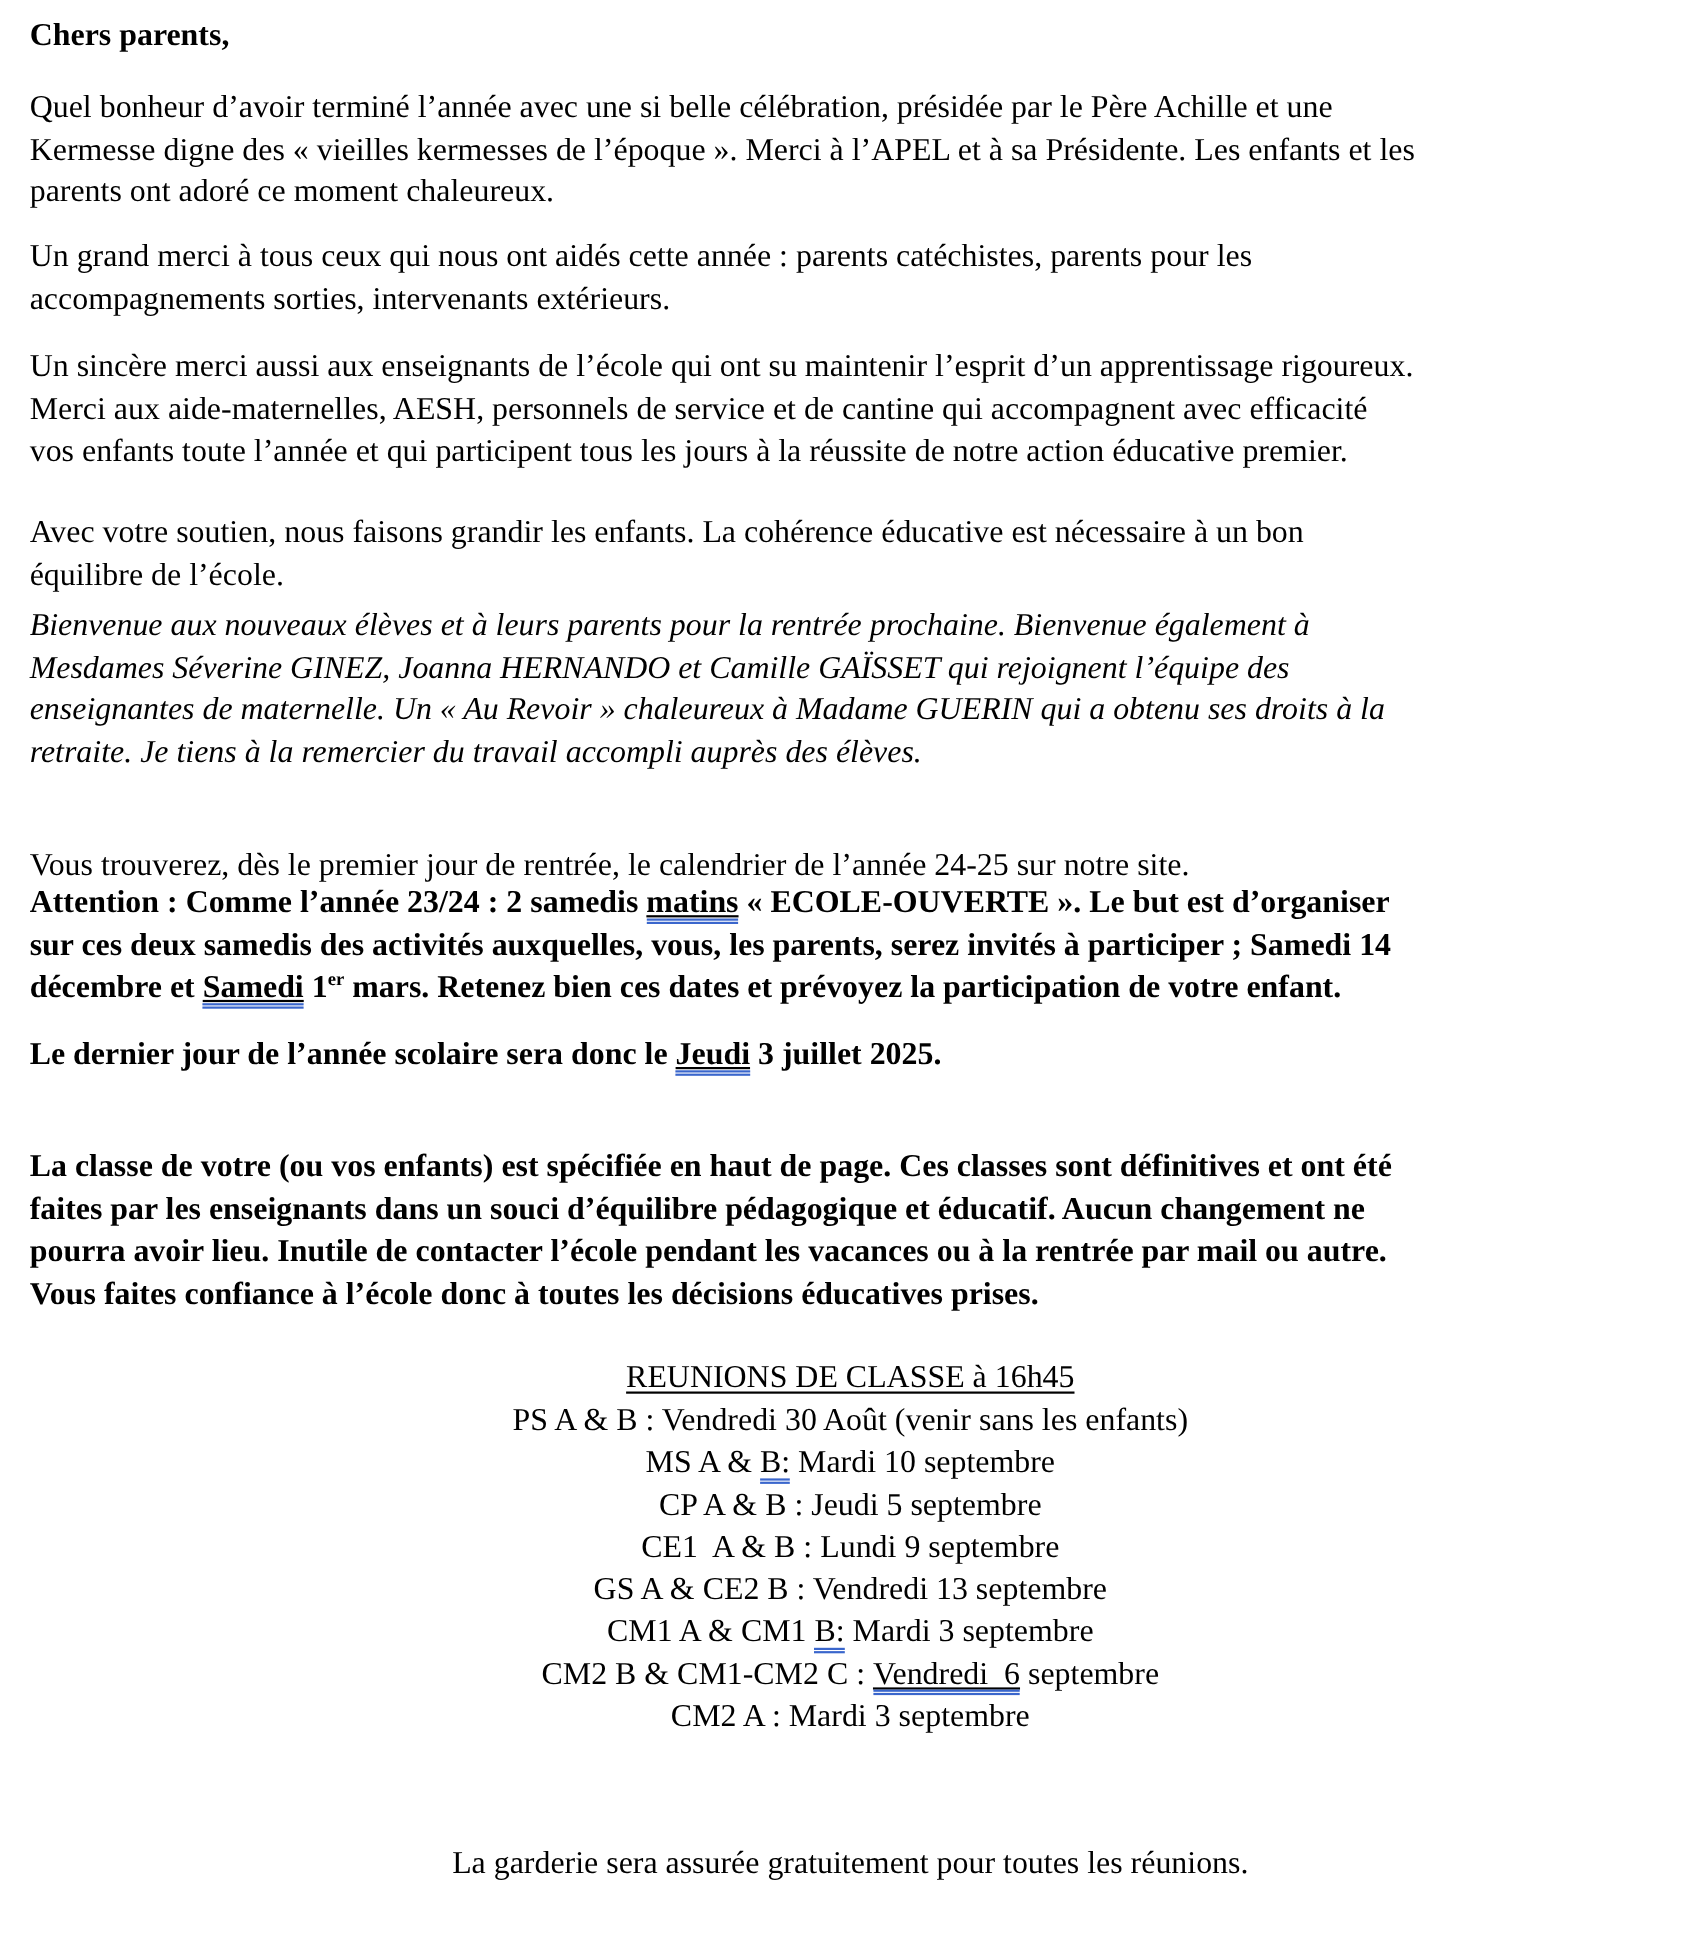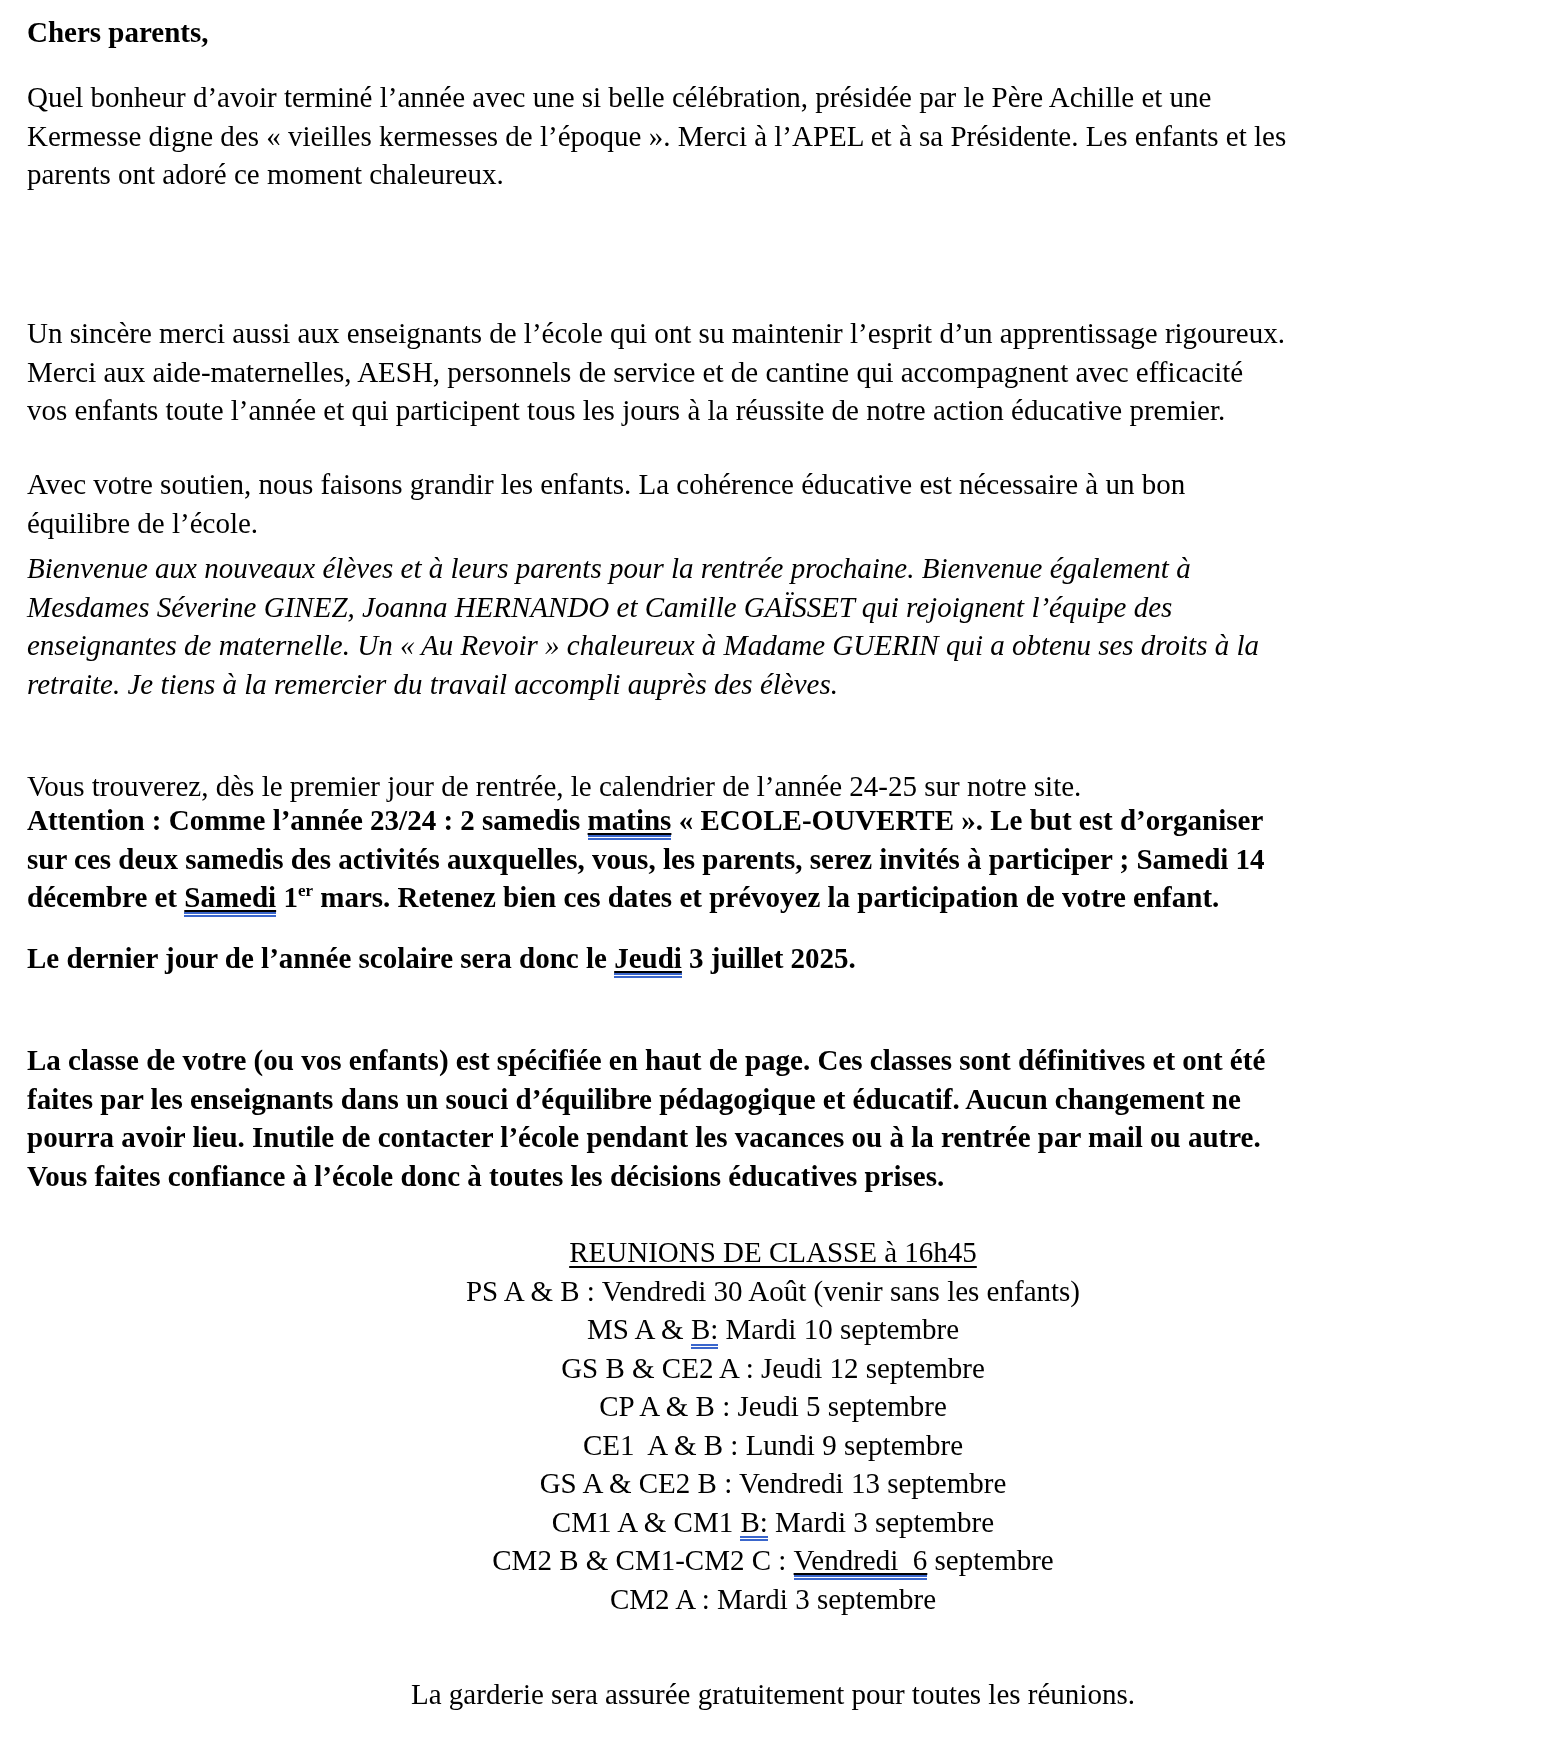--- a/index.html
+++ b/index.html
@@ -83,20 +83,24 @@
   <p class="para" style="top:13px;font-weight:bold;">
     <span class="line">Chers parents,</span>
   </p>
 
   <p class="para" style="top:78px;">
     <span class="line">Quel bonheur d’avoir terminé l’année avec une si belle célébration, présidée par le Père Achille et une</span>
     <span class="line">Kermesse digne des « vieilles kermesses de l’époque ». Merci à l’APEL et à sa Présidente. Les enfants et les</span>
     <span class="line">parents ont adoré ce moment chaleureux.</span>
   </p>
 
+  <p class="para" style="top:214px;">
+    <span class="line">Un grand merci à tous ceux qui nous ont aidés cette année : parents catéchistes, parents pour les</span>
+    <span class="line">accompagnements sorties, intervenants extérieurs.</span>
+  </p>
 
   <p class="para" style="top:314px;">
     <span class="line">Un sincère merci aussi aux enseignants de l’école qui ont su maintenir l’esprit d’un apprentissage rigoureux.</span>
     <span class="line">Merci aux aide-maternelles, AESH, personnels de service et de cantine qui accompagnent avec efficacité</span>
     <span class="line">vos enfants toute l’année et qui participent tous les jours à la réussite de notre action éducative premier.</span>
   </p>
 
   <p class="para" style="top:449px;margin-top:16px;">
     <span class="line">Avec votre soutien, nous faisons grandir les enfants. La cohérence éducative est nécessaire à un bon</span>
     <span class="line">équilibre de l’école.</span>
@@ -127,21 +131,20 @@
     <span class="line">La classe de votre (ou vos enfants) est spécifiée en haut de page. Ces classes sont définitives et ont été</span>
     <span class="line">faites par les enseignants dans un souci d’équilibre pédagogique et éducatif. Aucun changement ne</span>
     <span class="line">pourra avoir lieu. Inutile de contacter l’école pendant les vacances ou à la rentrée par mail ou autre.</span>
     <span class="line">Vous faites confiance à l’école donc à toutes les décisions éducatives prises.</span>
   </p>
 
   <div class="center-block" style="top:1233px;">
     <span class="line"><span class="meetings-title">REUNIONS DE CLASSE à 16h45</span></span>
     <span class="line"><span>PS A &amp; B : Vendredi 30 Août (venir sans les enfants)</span></span>
     <span class="line"><span>MS A &amp; </span><span class="spell">B:</span><span> Mardi 10 septembre</span></span>
-    <span class="line"><span>GS B &amp; CE2 A : Jeudi 12 septembre</span></span>
     <span class="line"><span>CP A &amp; B : Jeudi 5 septembre</span></span>
     <span class="line"><span style="white-space:pre;">CE1  A &amp; B : Lundi 9 septembre</span></span>
     <span class="line"><span>GS A &amp; CE2 B : Vendredi 13 septembre</span></span>
     <span class="line"><span>CM1 A &amp; CM1 </span><span class="spell">B:</span><span> Mardi 3 septembre</span></span>
     <span class="line"><span>CM2 B &amp; CM1-CM2 C : </span><span class="spell u-black" style="white-space:pre;">Vendredi  6</span><span> septembre</span></span>
     <span class="line"><span>CM2 A : Mardi 3 septembre</span></span>
   </div>
 
   <div class="center-block" style="top:1675px;">
     <span class="line">La garderie sera assurée gratuitement pour toutes les réunions.</span>

